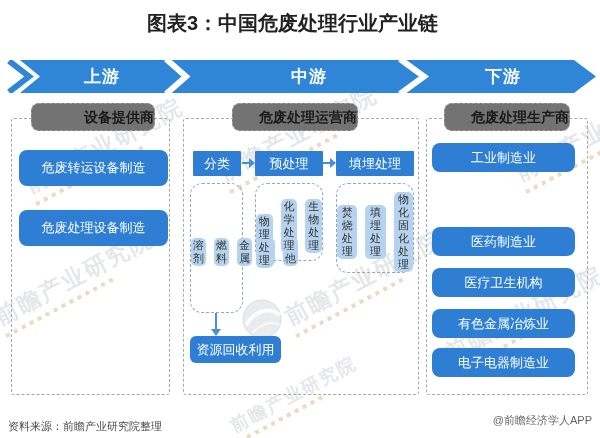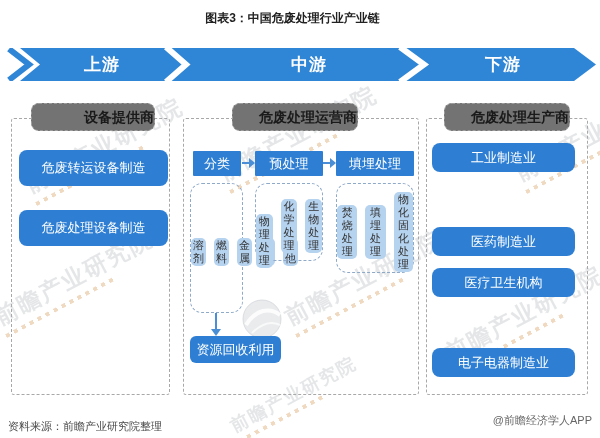--- a/index.html
+++ b/index.html
@@ -39,27 +39,27 @@
     background: repeating-linear-gradient(90deg,
       rgba(226,186,140,0.55) 0 4px, transparent 4px 9px);
   }
   .globe { position: absolute; z-index: 0; pointer-events: none; }
   
   .title {
     position: absolute;
     top: 10px; left: 0;
     width: 585px;
     text-align: center;
-    font-size: 12px;
+    font-size: 20px;
     font-weight: bold;
     color: #222;
     z-index: 2;
   }
   
-  .banner { position: absolute; left: 6px; top: 48px; width: 590px; height: 33px; z-index: 2; }
+  .banner { position: absolute; left: 6px; top: 60px; width: 590px; height: 33px; z-index: 2; }
   .banner svg { position: absolute; left: 0; top: 0; }
   .banner .seg {
     position: absolute;
     top: 0; height: 33px;
     line-height: 33px;
     transform: translateX(-50%);
     color: #ffffff;
     font-size: 17px;
     font-weight: bold;
     letter-spacing: 1px;
@@ -223,18 +223,19 @@
   </div>
 
   <div class="v-arrow" style="left:210px; top:313px;"></div>
   <div class="bbox" style="left:190px; top:336px; width:91px; height:27px; border-radius:6px;">资源回收利用</div>
 
   <div class="col-box" style="left:426px; top:118px; width:162px; height:277px;"></div>
   <div class="hdr" style="left:444px; top:103px; width:126px;">危废处理生产商</div>
   <div class="bbox" style="left:432px; top:143px; width:143px; height:29px;">工业制造业</div>
   <div class="bbox" style="left:432px; top:227px; width:143px; height:29px;">医药制造业</div>
   <div class="bbox" style="left:432px; top:268px; width:143px; height:29px;">医疗卫生机构</div>
+  <div class="bbox" style="left:432px; top:309px; width:143px; height:29px;">有色金属冶炼业</div>
   <div class="bbox" style="left:432px; top:348px; width:143px; height:29px;">电子电器制造业</div>
 
   <div class="src">资料来源：前瞻产业研究院整理</div>
   <div class="credit">@前瞻经济学人APP</div>
 
 </div>
 
 </body></html>

